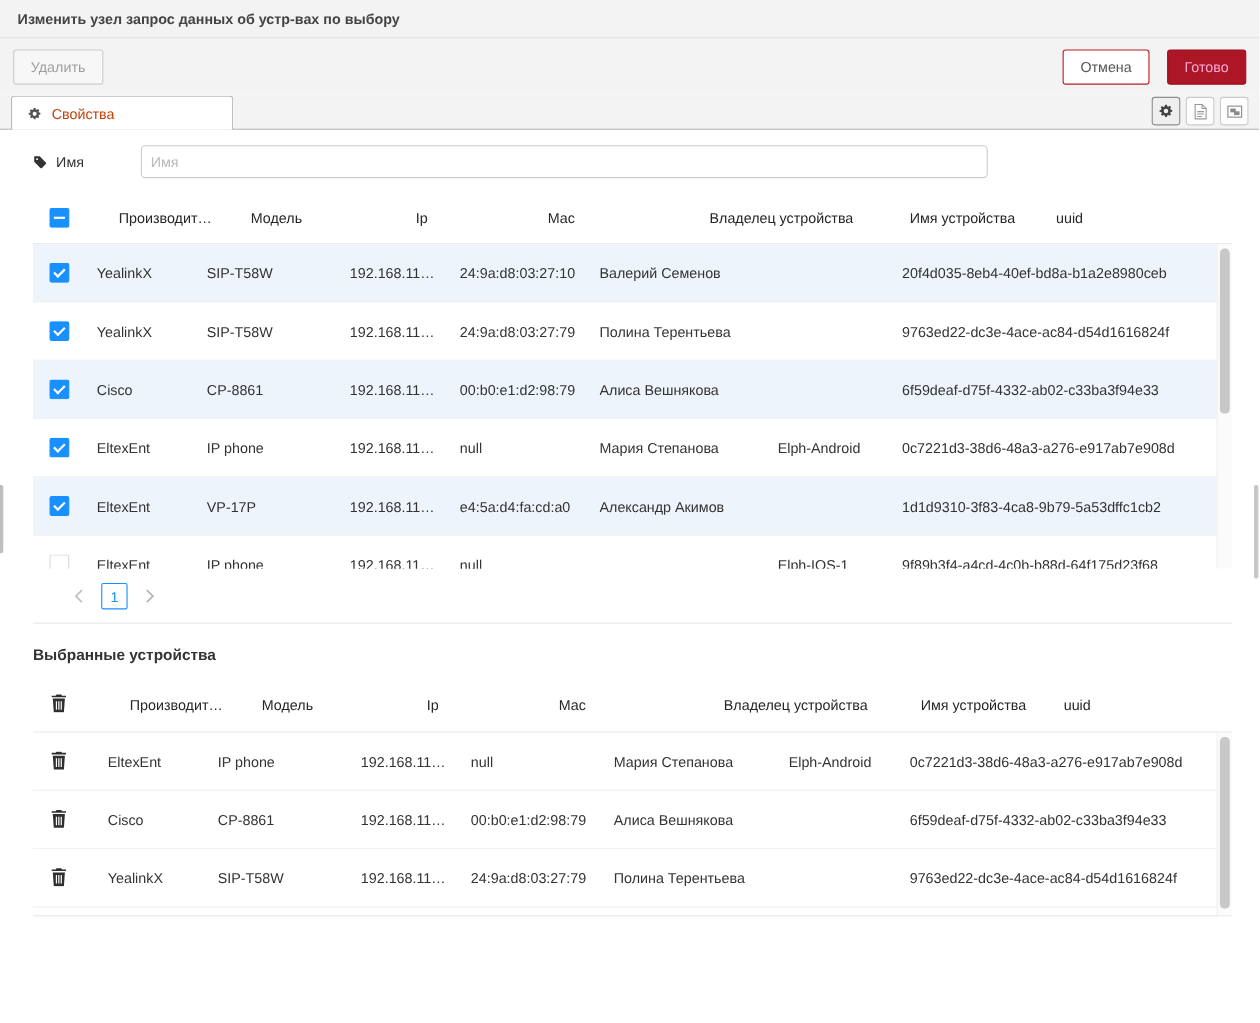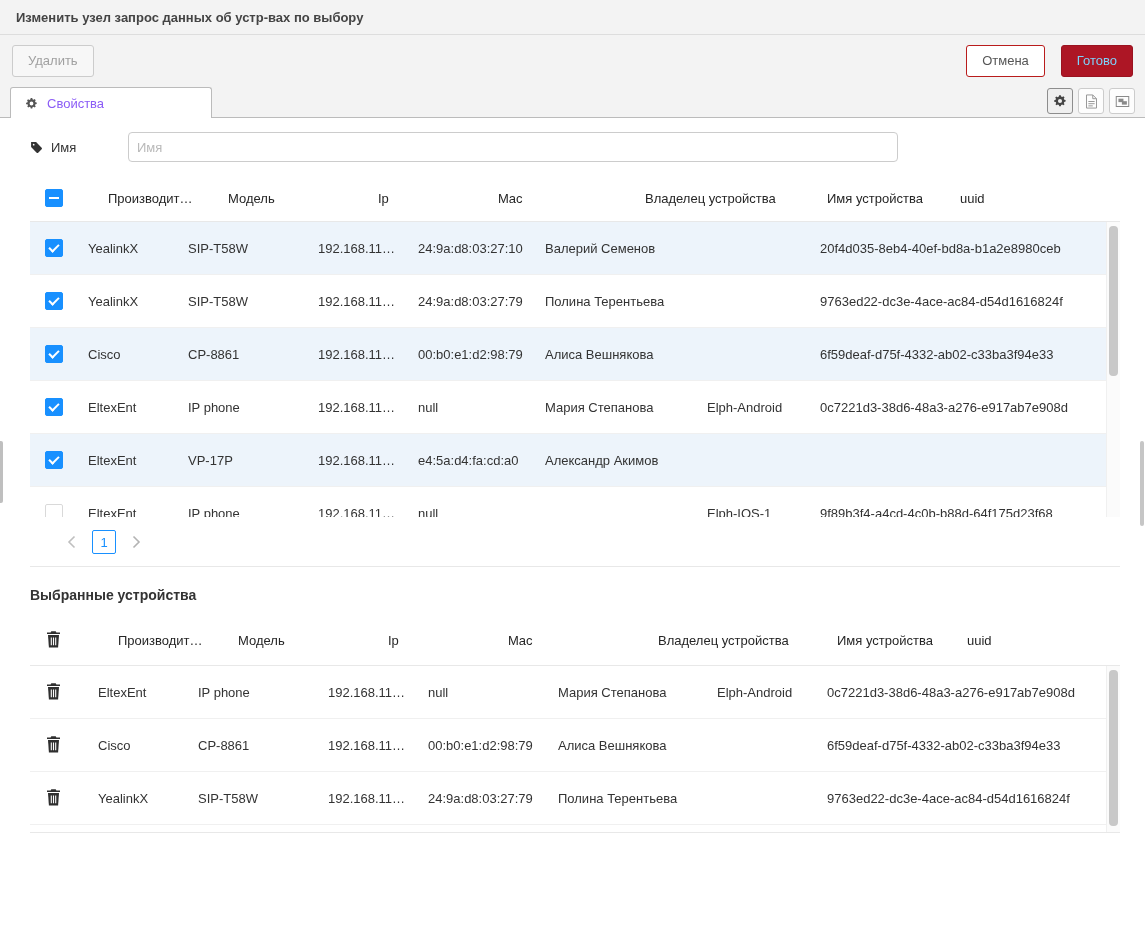--- a/index.html
+++ b/index.html
@@ -16,30 +16,30 @@
   .toolbar{
     height:51px;background:#f3f3f3;display:flex;align-items:center;
     padding:0 12px;
   }
   .btn{
     height:32px;padding:0 15px;border-radius:3px;font-size:13px;
     font-family:"Liberation Sans",sans-serif;cursor:pointer;
   }
   .btn-delete{background:#f7f7f7;border:1px solid #cccccc;color:#a0a0a0;}
   .btn-cancel{background:#ffffff;border:1px solid #b91c1c;color:#555;margin-left:auto;}
-  .btn-done{background:#ad1625;border:1px solid #9a1320;color:#7dd3fc;margin-left:16px;}
+  .btn-done{background:#ad1625;border:1px solid #9a1320;color:#f9a8d4;margin-left:16px;}
   .tabbar{
     height:31px;background:#f3f3f3;border-bottom:1px solid #bbbbbb;
     display:flex;align-items:flex-end;padding-left:10px;position:relative;
   }
   .tab{
     height:30px;width:172px;background:#ffffff;
     border:1px solid #bbbbbb;border-bottom:none;border-radius:3px 3px 0 0;
     display:flex;align-items:center;gap:9px;padding:0 14px;
-    font-size:13px;color:#8b5cf6;margin-bottom:-1px;cursor:pointer;
+    font-size:13px;color:#c2410c;margin-bottom:-1px;cursor:pointer;
   }
   .tab-actions{position:absolute;right:10px;top:2px;display:flex;gap:5px;}
   .icon-btn{
     width:26px;height:26px;border:1px solid #cccccc;border-radius:3px;
     background:#fdfdfd;display:flex;align-items:center;justify-content:center;cursor:pointer;padding:0;
   }
   .icon-btn.active{border-color:#8d8d8d;background:#efefef;}
   
   .content{padding:14px 25px 0 30px;background:#fff;}
   .name-row{display:flex;align-items:center;}
@@ -240,20 +240,21 @@
           <div class="cell">0c7221d3-38d6-48a3-a276-e917ab7e908d</div>
         </div>
         <div class="trow g1">
           <div class="cell ccheck"><span class="checkbox on"></span></div>
           <div class="cell">EltexEnt</div>
           <div class="cell">VP-17P</div>
           <div class="cell">192.168.11…</div>
           <div class="cell">e4:5a:d4:fa:cd:a0</div>
           <div class="cell">Александр Акимов</div>
           <div class="cell"></div>
+          <div class="cell">1d1d9310-3f83-4ca8-9b79-5a53dffc1cb2</div>
         </div>
         <div class="trow g1">
           <div class="cell ccheck"><span class="checkbox"></span></div>
           <div class="cell">EltexEnt</div>
           <div class="cell">IP phone</div>
           <div class="cell">192.168.11…</div>
           <div class="cell">null</div>
           <div class="cell"></div>
           <div class="cell">Elph-IOS-1</div>
           <div class="cell">9f89b3f4-a4cd-4c0b-b88d-64f175d23f68</div>

